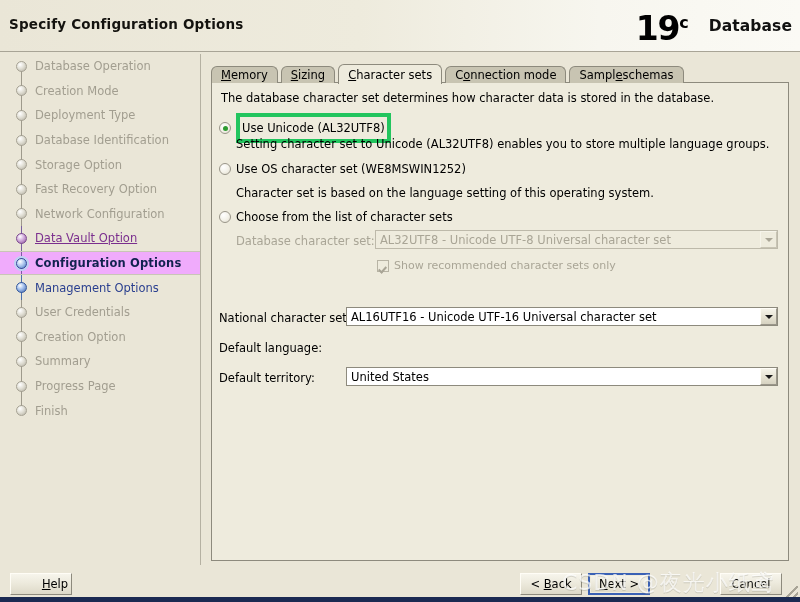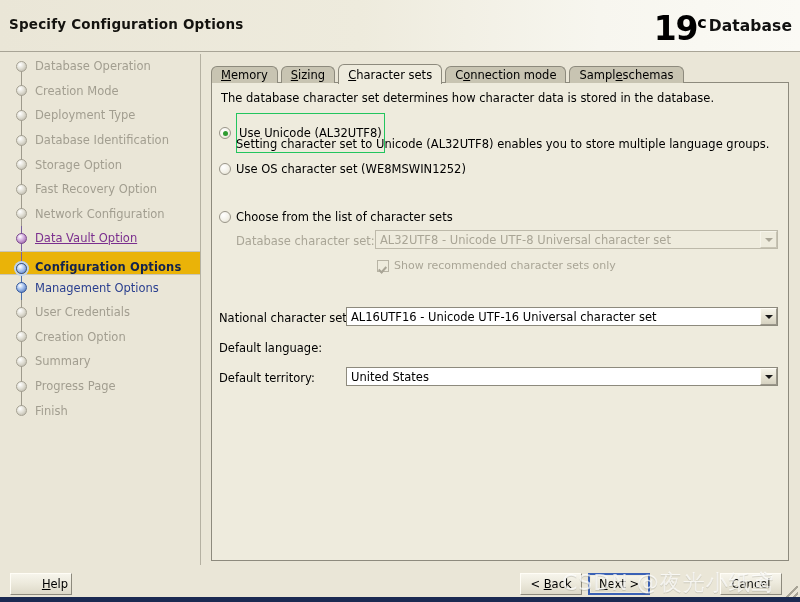--- a/index.html
+++ b/index.html
@@ -27,21 +27,21 @@
   }
   #page-title {
     position: absolute; left: 9px; top: 16px;
     font-size: 13.5px; font-weight: 600; color: #14130f;
     letter-spacing: .2px;
     white-space: nowrap;
   }
   #brand {
     position: absolute; right: 8px; top: 2px;
     height: 48px;
-    display: flex; align-items: center; gap: 2px;
+    display: flex; align-items: center; gap: 20px;
   }
   #brand-19c {
     font-family: "DejaVu Sans", sans-serif;
     font-size: 33px; font-weight: 800; color: #000;
     line-height: 1; letter-spacing: -1.2px;
     position: relative; top: 2px;
   }
   #brand-19c sup {
     font-size: 16px; font-weight: 700; top: -12px; left: 0px; letter-spacing: 0;
   }
@@ -108,24 +108,23 @@
   .nav-label {
     font-size: 11.5px; color: #a29e90; white-space: nowrap;
   }
   .nav-item.link .nav-label {
     color: #7b2f8e; text-decoration: underline; cursor: pointer;
   }
   .nav-item.link-blue .nav-label {
     color: #2a3f8f; cursor: pointer;
   }
   .nav-item.current {
-    background: #eab308;
+    background: #f0abfc;
     border-top: 1px solid #c9c5b6;
     border-bottom: 1px solid #c9c5b6;
-    align-items: flex-end;
   }
   .nav-item.current .nav-label {
     color: #11224f; font-weight: 700; letter-spacing: .15px;
   }
 
   
   #tabpanel {
     position: absolute; left: 208px; top: 54px;
     width: 585px; height: 511px;
     box-sizing: border-box;
@@ -188,22 +187,22 @@
     flex: 0 0 auto;
     position: relative;
   }
   .radio.checked::after {
     content: ""; position: absolute;
     left: 2.5px; top: 2.5px; width: 5px; height: 5px; border-radius: 50%;
     background: #2e9b31;
   }
   .radio-label { font-size: 11.5px; color: #000; white-space: nowrap; }
   .radio-label.focus {
-    border: 1px solid #22c55e;
-    padding: 12px 2px;
+    border: 4px solid #22c55e;
+    padding: 4px 2px;
     margin: -1px 0;
   }
   .desc-text {
     position: absolute;
     font-size: 11.5px; color: #000; white-space: nowrap;
   }
 
   
   .field-label {
     position: absolute;
@@ -469,20 +468,21 @@
       <div class="radio-row" style="left:7px; top:31px;">
         <div class="radio checked"></div>
         <div class="radio-label focus">Use Unicode (AL32UTF8)</div>
       </div>
       <div class="desc-text" style="left:24px; top:54px;">Setting character set to Unicode (AL32UTF8) enables you to store multiple language groups.</div>
 
       <div class="radio-row" style="left:7px; top:79px;">
         <div class="radio"></div>
         <div class="radio-label">Use OS character set (WE8MSWIN1252)</div>
       </div>
+      <div class="desc-text" style="left:24px; top:103px;">Character set is based on the language setting of this operating system.</div>
 
       <div class="radio-row" style="left:7px; top:127px;">
         <div class="radio"></div>
         <div class="radio-label">Choose from the list of character sets</div>
       </div>
 
       <div class="field-label dim" style="left:24px; top:151px;">Database character set:</div>
       <div class="combo disabled" style="left:163px; top:147px; width:403px;">
         <div class="combo-text">AL32UTF8 - Unicode UTF-8 Universal character set</div>
         <div class="combo-arrow"></div>

